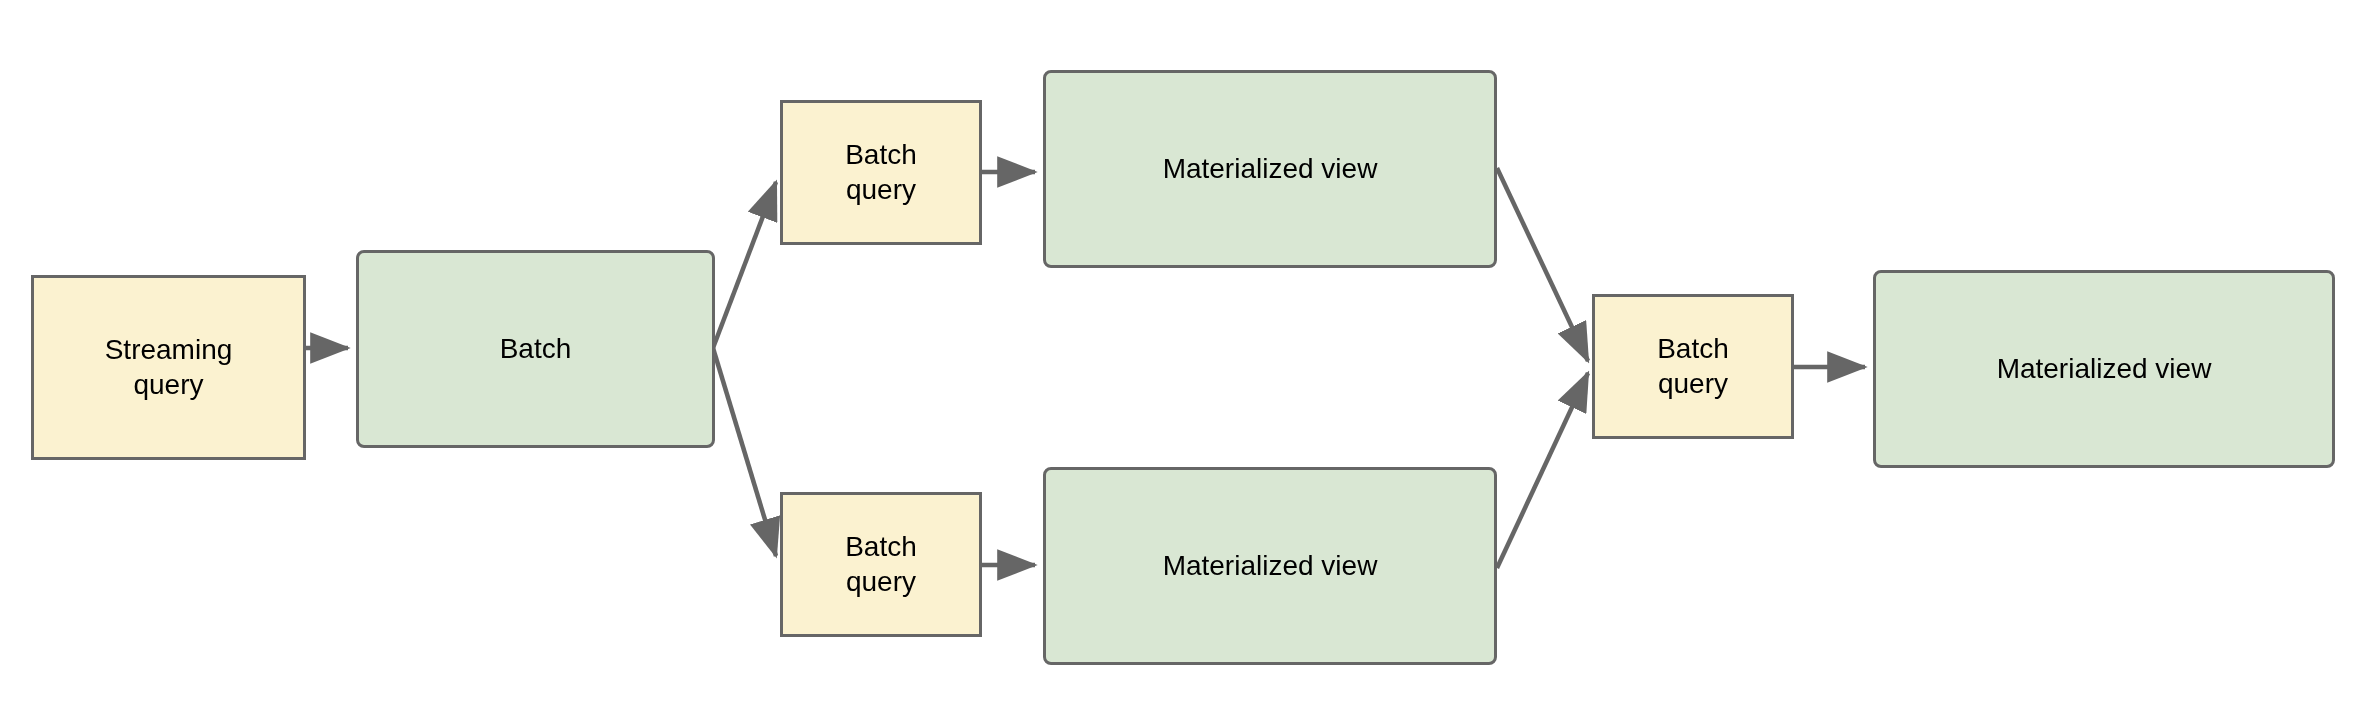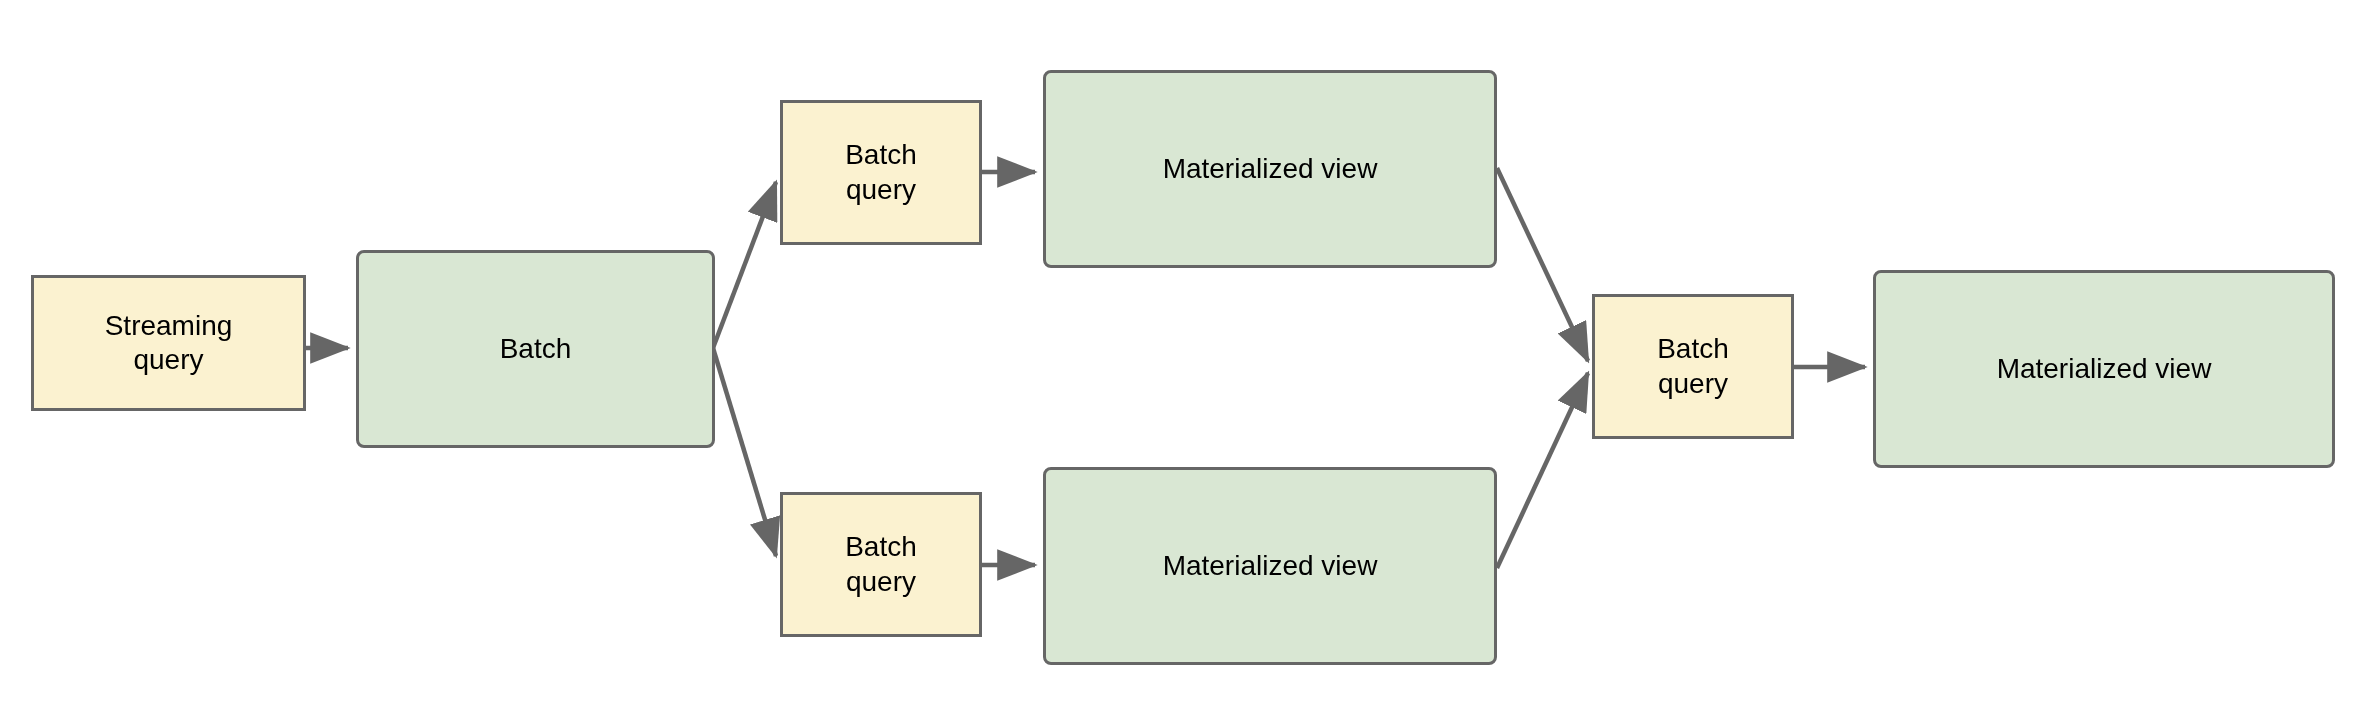--- a/index.html
+++ b/index.html
@@ -75,21 +75,21 @@
       <line x1="982" y1="565" x2="1035" y2="565"></line>
 
       <line x1="1497" y1="168" x2="1588" y2="361"></line>
 
       <line x1="1497" y1="568" x2="1588" y2="373"></line>
 
       <line x1="1794" y1="367" x2="1865" y2="367"></line>
     </g>
   </svg>
 
-  <div class="node node-process" style="left:31px; top:275px; width:275px; height:136px;">
+  <div class="node node-process" style="left:31px; top:275px; width:275px; height:185px;">
     <span>Streaming
 query</span>
   </div>
 
   <div class="node node-store" style="left:356px; top:250px; width:359px; height:198px;">
     <span>Batch</span>
   </div>
 
   <div class="node node-process" style="left:780px; top:100px; width:202px; height:145px;">
     <span>Batch

